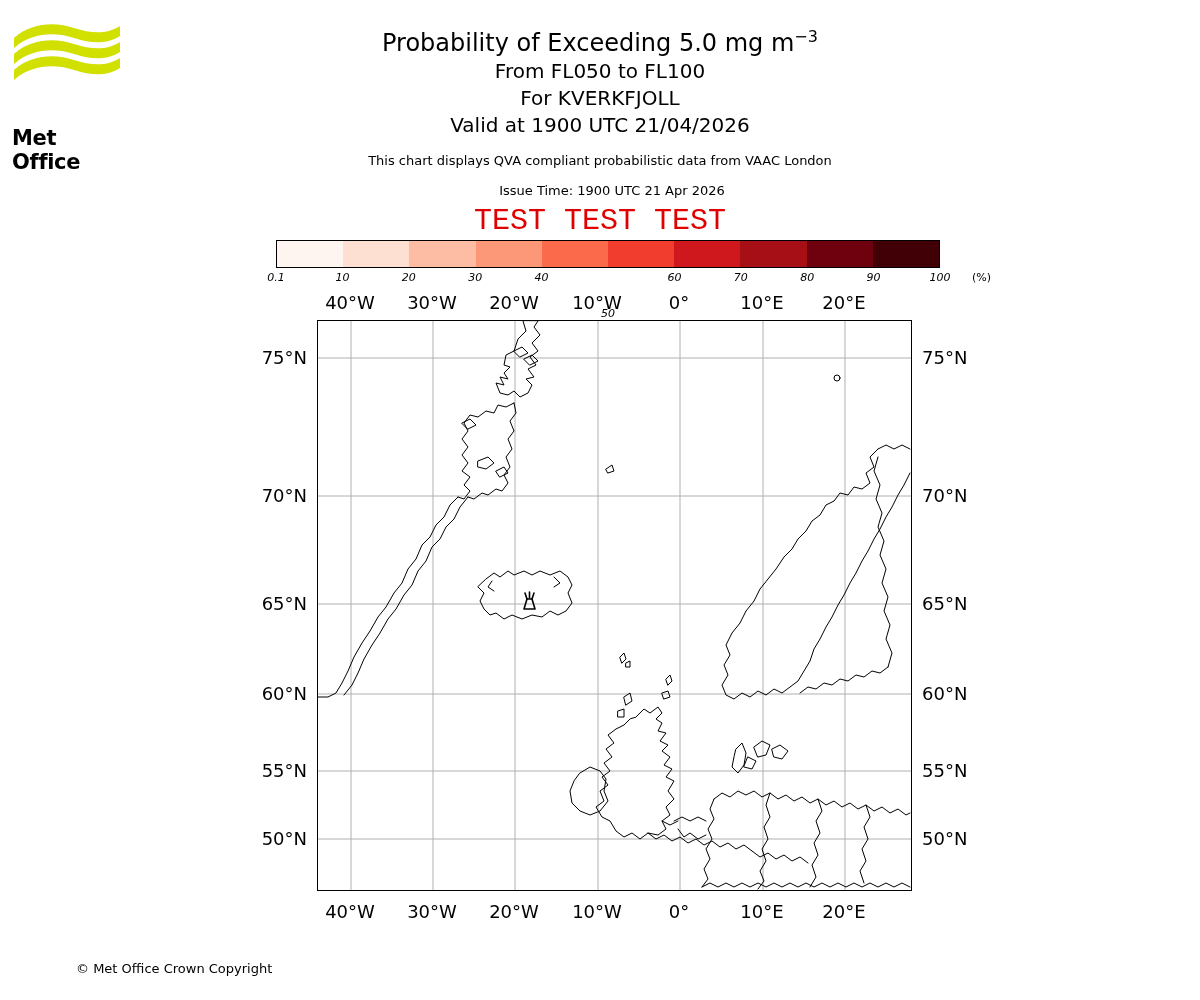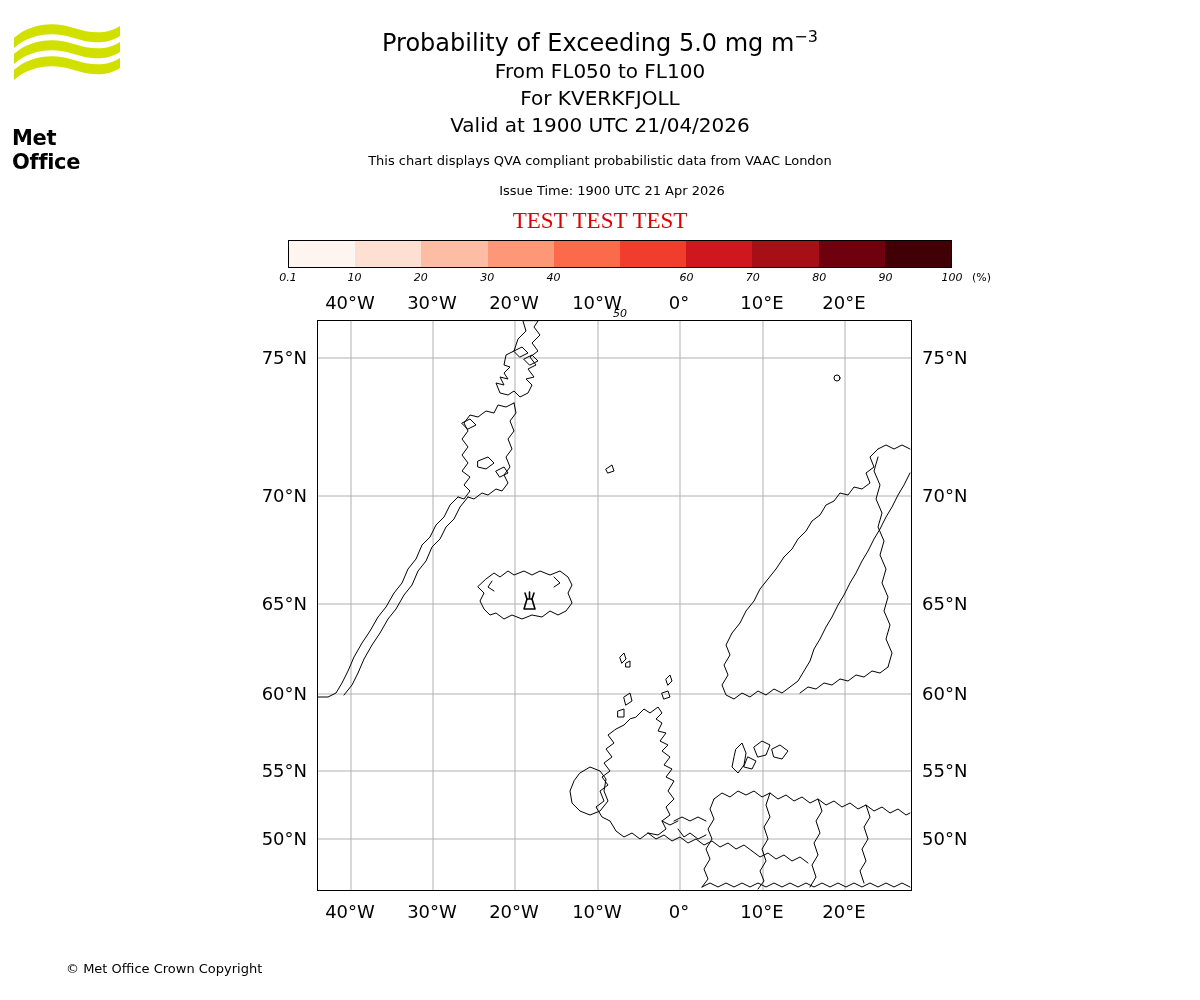--- a/index.html
+++ b/index.html
@@ -64,30 +64,30 @@
     line-height: 17px;
   }
   #issue-time {
     margin-top: 13px;
     font-size: 13px;
     line-height: 17px;
     padding-left: 24px;
   }
   #test-banner {
     margin-top: 9px;
-    font-size: 23px;
+    font-size: 30px;
     line-height: 26px;
     color: #e00000;
-    font-family: Liberation Serif, serif;
+    font-family: Liberation Mono, monospace;
   }
 
   
   #colorbar-wrap {
     position: absolute;
-    left: 288px;
+    left: 276px;
     top: 240px;
     width: 664px;
     height: 16px;
     font-style: italic;
   }
   #colorbar {
     position: absolute;
     left: 0;
     top: 0;
     width: 664px;
@@ -136,21 +136,21 @@
     white-space: nowrap;
   }
   .lon-top { transform: translateX(-50%); }
   .lon-bottom { transform: translateX(-50%); }
   .lat-left { transform: translateY(-50%); text-align: right; }
   .lat-right { transform: translateY(-50%); }
 
   
   #copyright {
     position: absolute;
-    left: 66px;
+    left: 76px;
     top: 961px;
     font-size: 13px;
   }
 </style>
 </head>
 <body>
 
 <div id="logo">
   <svg width="110" height="62" viewBox="0 0 110 62">
     <path d="M2,18 C20,2 44,2 62,8 C80,14 96,14 108,6 L108,16 C96,24 80,24 62,18 C44,12 20,12 2,28 Z" fill="#d2e000"></path>

